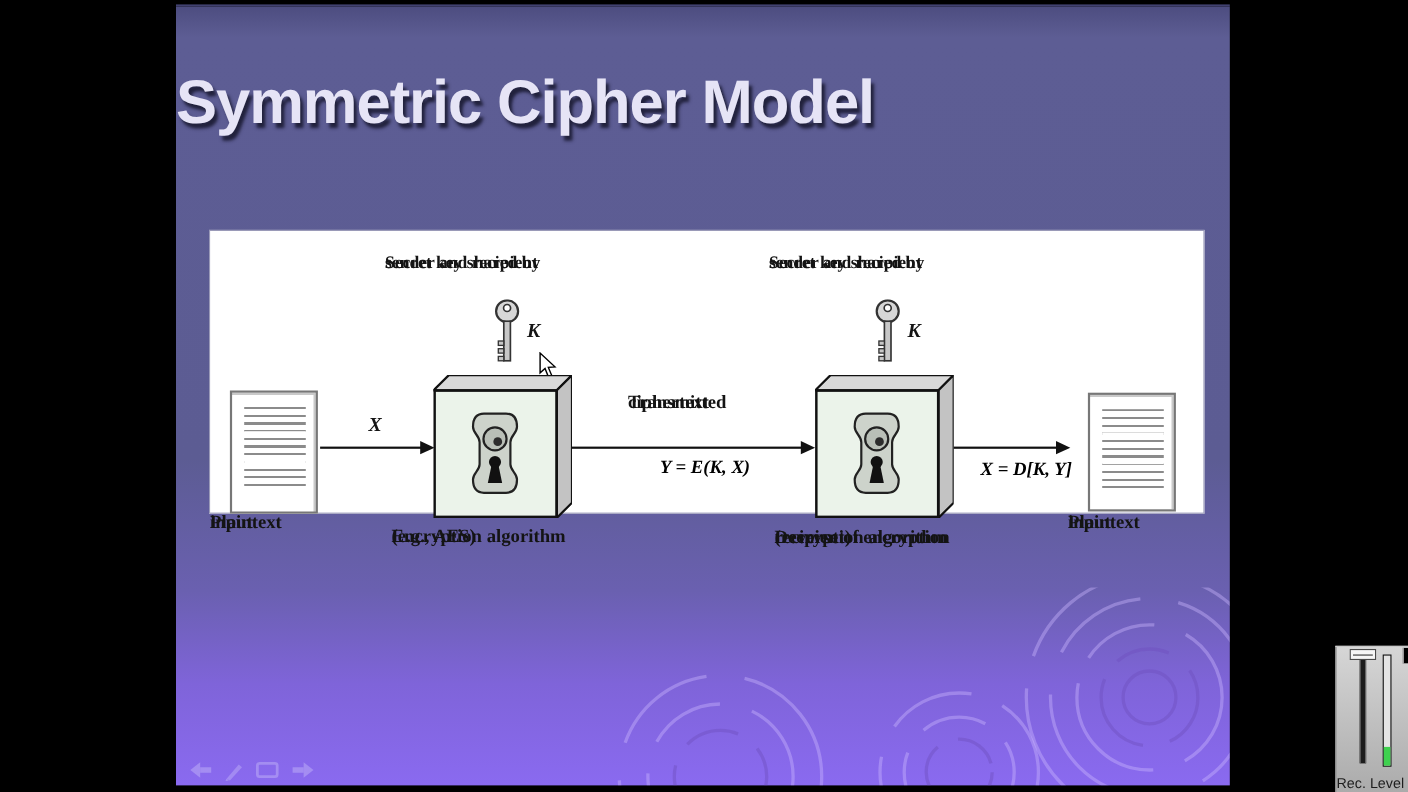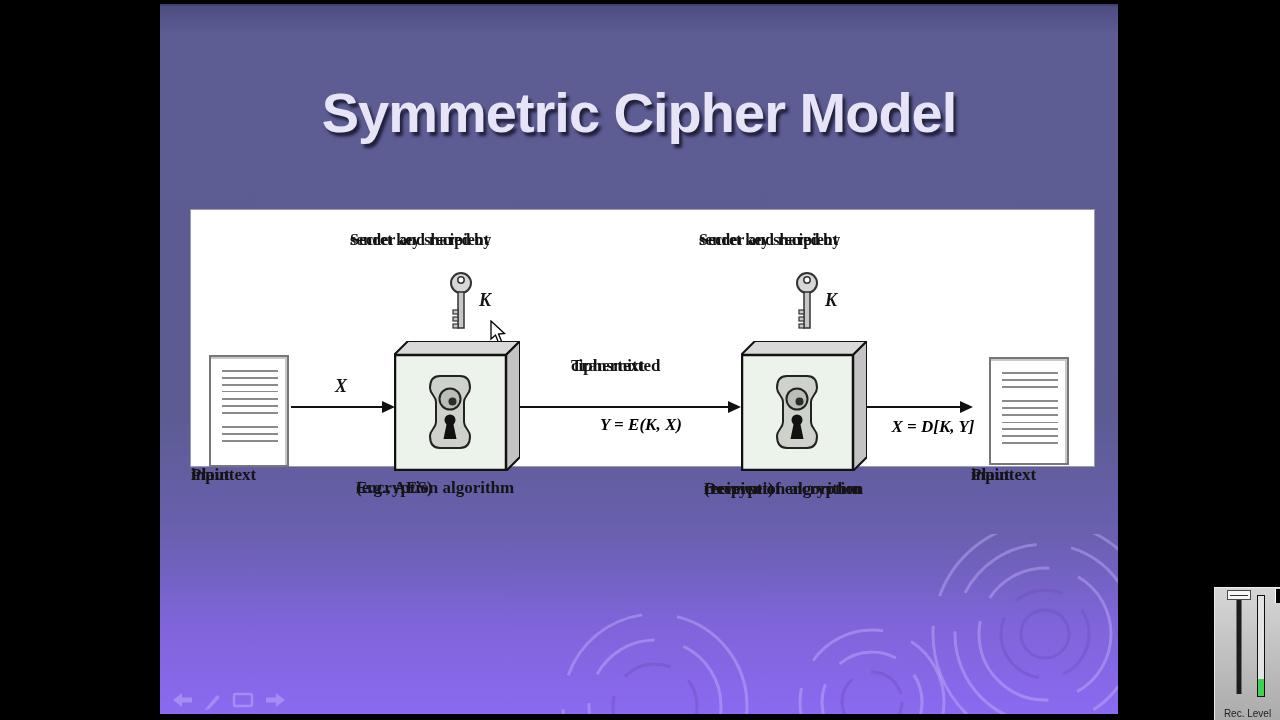--- a/index.html
+++ b/index.html
@@ -6,23 +6,23 @@
   html,body { width:1280px; height:720px; background:#000; overflow:hidden;
               font-family:"Liberation Sans", sans-serif; }
   .stage { position:absolute; left:0; top:0; width:1280px; height:720px; background:#000; }
 
   
   .slide { position:absolute; left:160px; top:4px; width:958px; height:710px;
            background:linear-gradient(180deg,#4d4d80 0%, #5d5d94 4%, #5c5c93 58%,
                       #6a60b0 75%, #7f64d9 87%, #8a6af0 100%);
            border-top:2px solid #414170; overflow:hidden; }
 
-  .slide-title { position:absolute; left:0; top:54px; width:100%; text-align:center;
+  .slide-title { position:absolute; left:0; top:54px; width:100%; 
                  font-size:56px; font-weight:bold; letter-spacing:-1px; color:#e6e4f6;
-                 text-shadow:3px 4px 3px rgba(30,30,55,0.95);margin-top:20px; }
+                 text-shadow:3px 4px 3px rgba(30,30,55,0.95); }
 
   
   .ripples { position:absolute; left:0; bottom:0; width:958px; height:180px; pointer-events:none; }
 
   
   .panel { position:absolute; left:30px; top:203px; width:905px; height:258px;
            background:#ffffff; border:1px solid #9a9ab8; }
   .panel * { position:absolute; }
 
   .dg-text { font-family:"Liberation Serif", serif; font-weight:bold; color:#141414;
@@ -55,22 +55,22 @@
   .rec-slider-track { position:absolute; left:21px; top:10px; width:6px; height:96px;
                background:#1c1c1c; box-shadow:inset 1px 0 0 #6e6e6e, inset -1px 0 0 #6e6e6e; }
   .rec-slider-handle { position:absolute; left:12px; top:2px; width:24px; height:10px;
                background:#f6f6f6; border:1px solid #4a4a4a; cursor:pointer; }
   .rec-slider-handle::after { content:""; position:absolute; left:2px; right:2px; top:4px;
                height:1px; background:#333; }
   .rec-meter { position:absolute; left:42px; top:7px; width:8px; height:102px;
                background:#0f0f0f; padding:1px; }
   .rec-meter-inner { position:relative; width:100%; height:100%; background:#e4e4e4; }
   .rec-meter-fill { position:absolute; bottom:0; left:0; width:100%; height:17px; background:#3fd14f; }
-  .rec-label { position:absolute; left:0; bottom:1px; width:100%; text-align:center;
-               font-size:10px; color:#1d1d1d; white-space:nowrap; }
+  .rec-label { position:absolute; left:0; bottom:1px; width:100%; 
+               font-size:13px; color:#1d1d1d; white-space:nowrap; }
   .rec-notch { position:absolute; right:0; top:1px; width:5px; height:14px; background:#000;
                border-left:1px solid #fff; }
 
   .cursor { pointer-events:none; }
 </style>
 </head>
 <body>
 
 <div class="stage">
 

